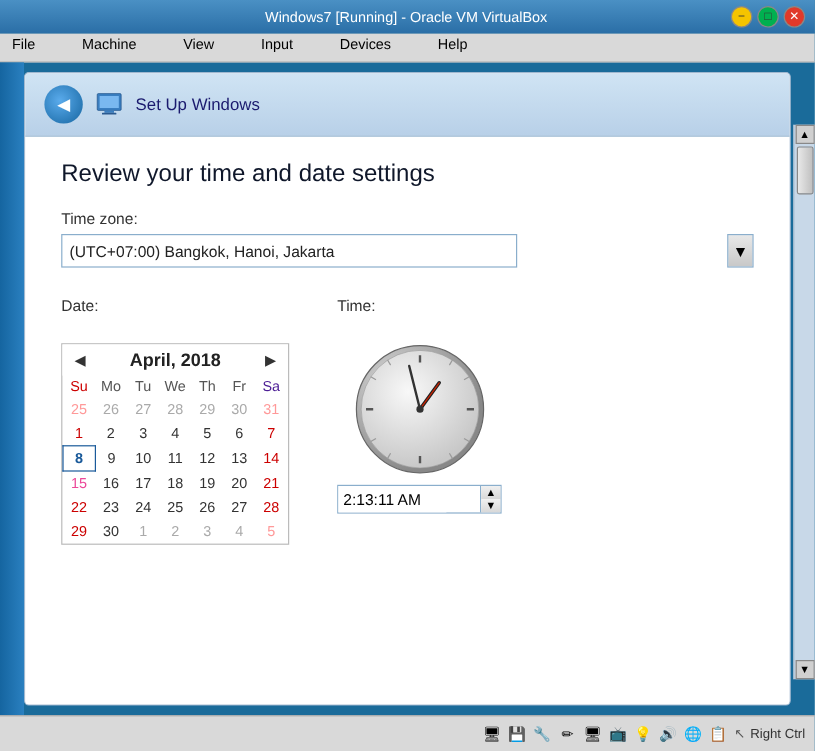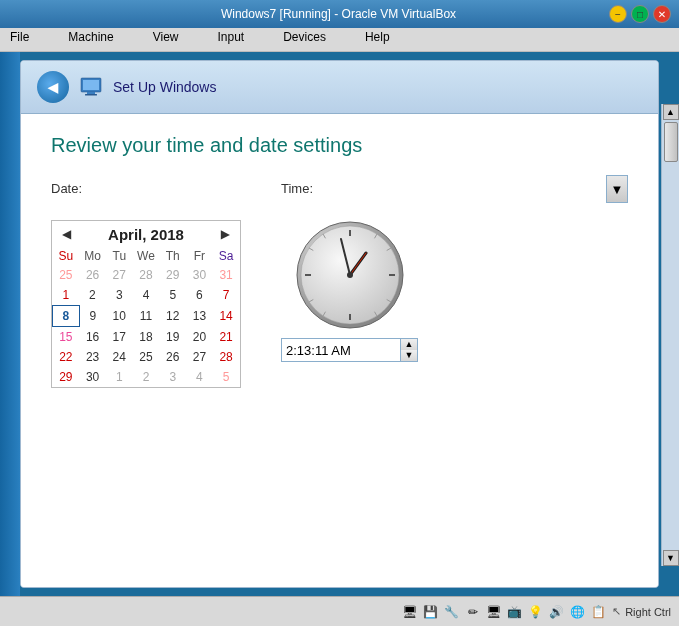--- a/index.html
+++ b/index.html
@@ -134,21 +134,21 @@
     
     .dialog-body {
       flex: 1;
       padding: 20px 30px;
       background: white;
       overflow: hidden;
     }
 
     .section-title {
       font-size: 20px;
-      color: #0f766e;
+      color: #0f172a;
       font-weight: normal;
       margin-bottom: 18px;
     }
 
     .field-label {
       font-size: 13px;
       color: #333;
       margin-bottom: 5px;
     }
 
@@ -423,21 +423,23 @@
           <rect x="7" y="16" width="8" height="2" fill="#3a7ec0"></rect>
           <rect x="5" y="18" width="12" height="1.5" rx="0.5" fill="#2a5a90"></rect>
         </svg>
       </div>
       <span class="dialog-header-title">Set Up Windows</span>
     </div>
 
     <div class="dialog-body">
       <div class="section-title">Review your time and date settings</div>
 
+      <div class="field-label">Time zone:</div>
       <div class="timezone-select-wrapper">
+        <select class="timezone-select"><option>(UTC+07:00) Bangkok, Hanoi, Jakarta</option><option>(UTC+08:00) Beijing, Chongqing, Hong Kong, Urumqi</option><option>(UTC+09:00) Tokyo, Osaka, Sapporo</option><option>(UTC+00:00) UTC</option></select>
         <div class="timezone-select-arrow">▼</div>
       </div>
 
       <div class="date-time-row">
 
         <div class="date-section">
           <label>Date:</label>
           <div class="calendar">
             <div class="calendar-nav">
               <button class="cal-nav-btn">◀</button>

